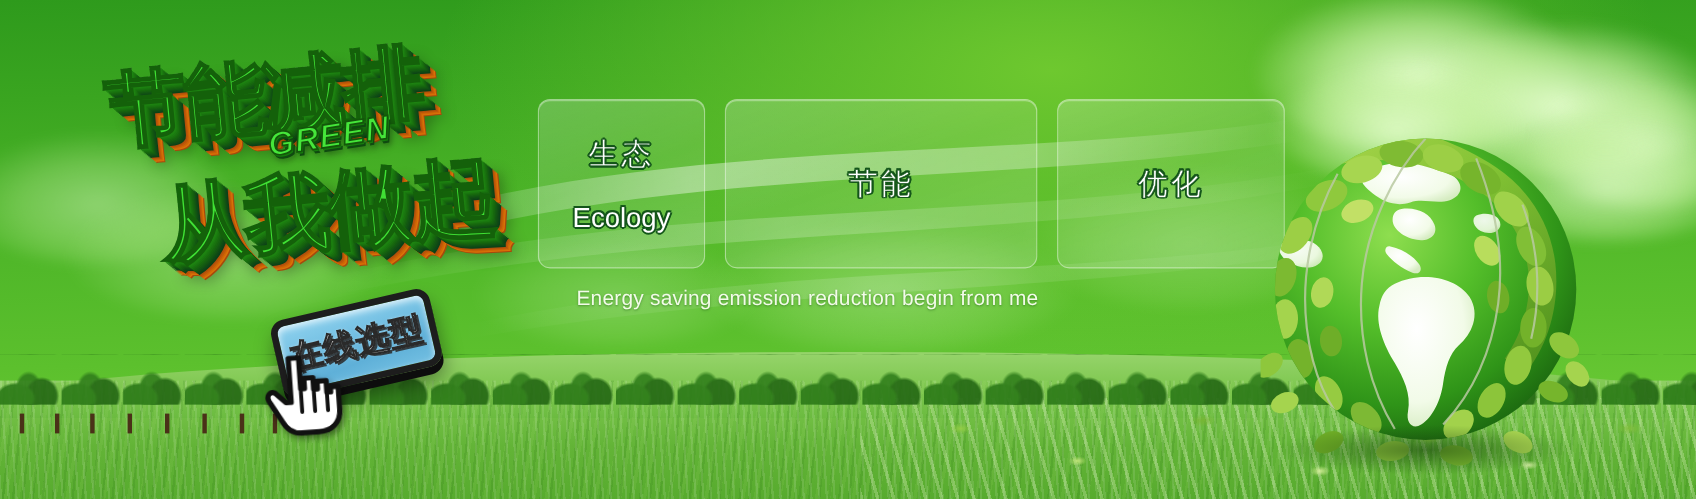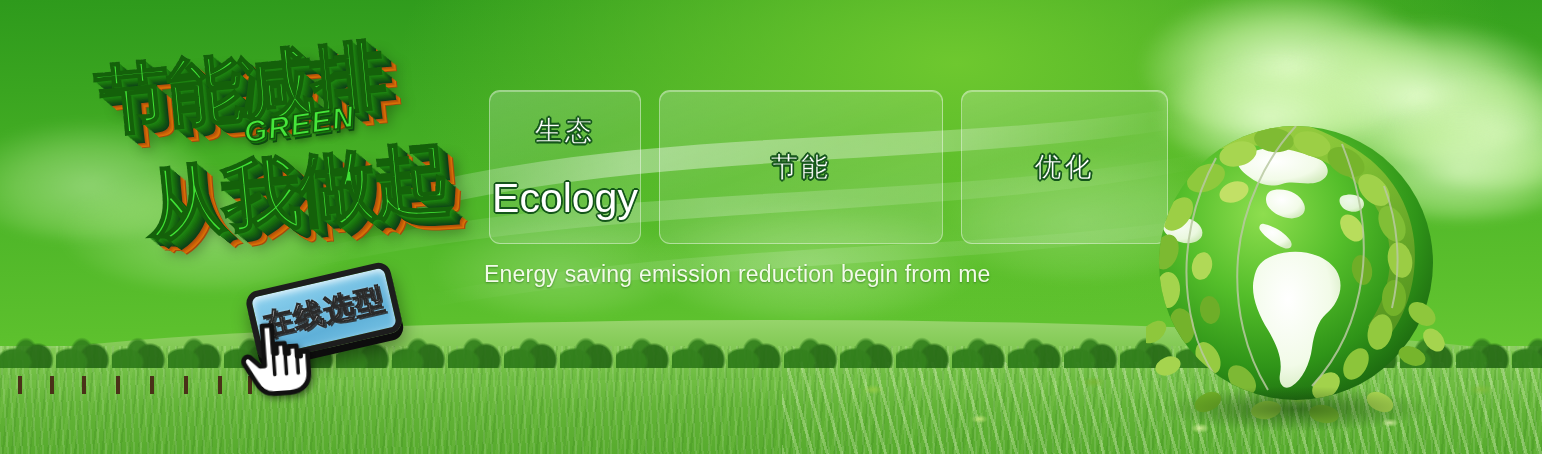--- a/index.html
+++ b/index.html
@@ -171,29 +171,29 @@
   .card.wide{ width:284px;font-family:Liberation Serif, serif; }
   .card.wide2{ width:207px;gap:43px; }
   .card-cn{
     font-size:27px; font-weight:400; color:#ffffff; letter-spacing:3px;
     -webkit-text-stroke:0.4px #14561a;
     text-shadow:
       1.6px 0 0 #14561a, -1.6px 0 0 #14561a, 0 1.6px 0 #14561a, 0 -1.6px 0 #14561a,
       1.2px 1.2px 0 #14561a, -1.2px 1.2px 0 #14561a, 1.2px -1.2px 0 #14561a, -1.2px -1.2px 0 #14561a;
   }
   .card-en{
-    font-size:41px; font-weight:400; color:#ffffff; letter-spacing:0px;
+    font-size:25px; font-weight:400; color:#ffffff; letter-spacing:0px;
     text-shadow:
       1.8px 0 0 #14561a, -1.8px 0 0 #14561a, 0 1.8px 0 #14561a, 0 -1.8px 0 #14561a,
       1.3px 1.3px 0 #14561a, -1.3px 1.3px 0 #14561a, 1.3px -1.3px 0 #14561a, -1.3px -1.3px 0 #14561a;
   }
 
   .tagline{
-    position:absolute; left:484px; top:261px;
-    font-size:23px; color:#f2fbe8; letter-spacing:.2px;
+    position:absolute; left:524px; top:261px;
+    font-size:19px; color:#f2fbe8; letter-spacing:.2px;
     text-shadow:0 1px 2px rgba(30,90,20,.55);
     white-space:nowrap;
   }
 
   
   .globe-wrap{ position:absolute; left:1146px; top:118px; width:300px; height:310px; }
   .globe-shadow{
     position:absolute; left:14px; bottom:-4px; width:272px; height:46px;
     border-radius:50%;
     background:radial-gradient(ellipse at 50% 50%, rgba(20,60,10,.55) 0%, rgba(20,60,10,0) 70%);

